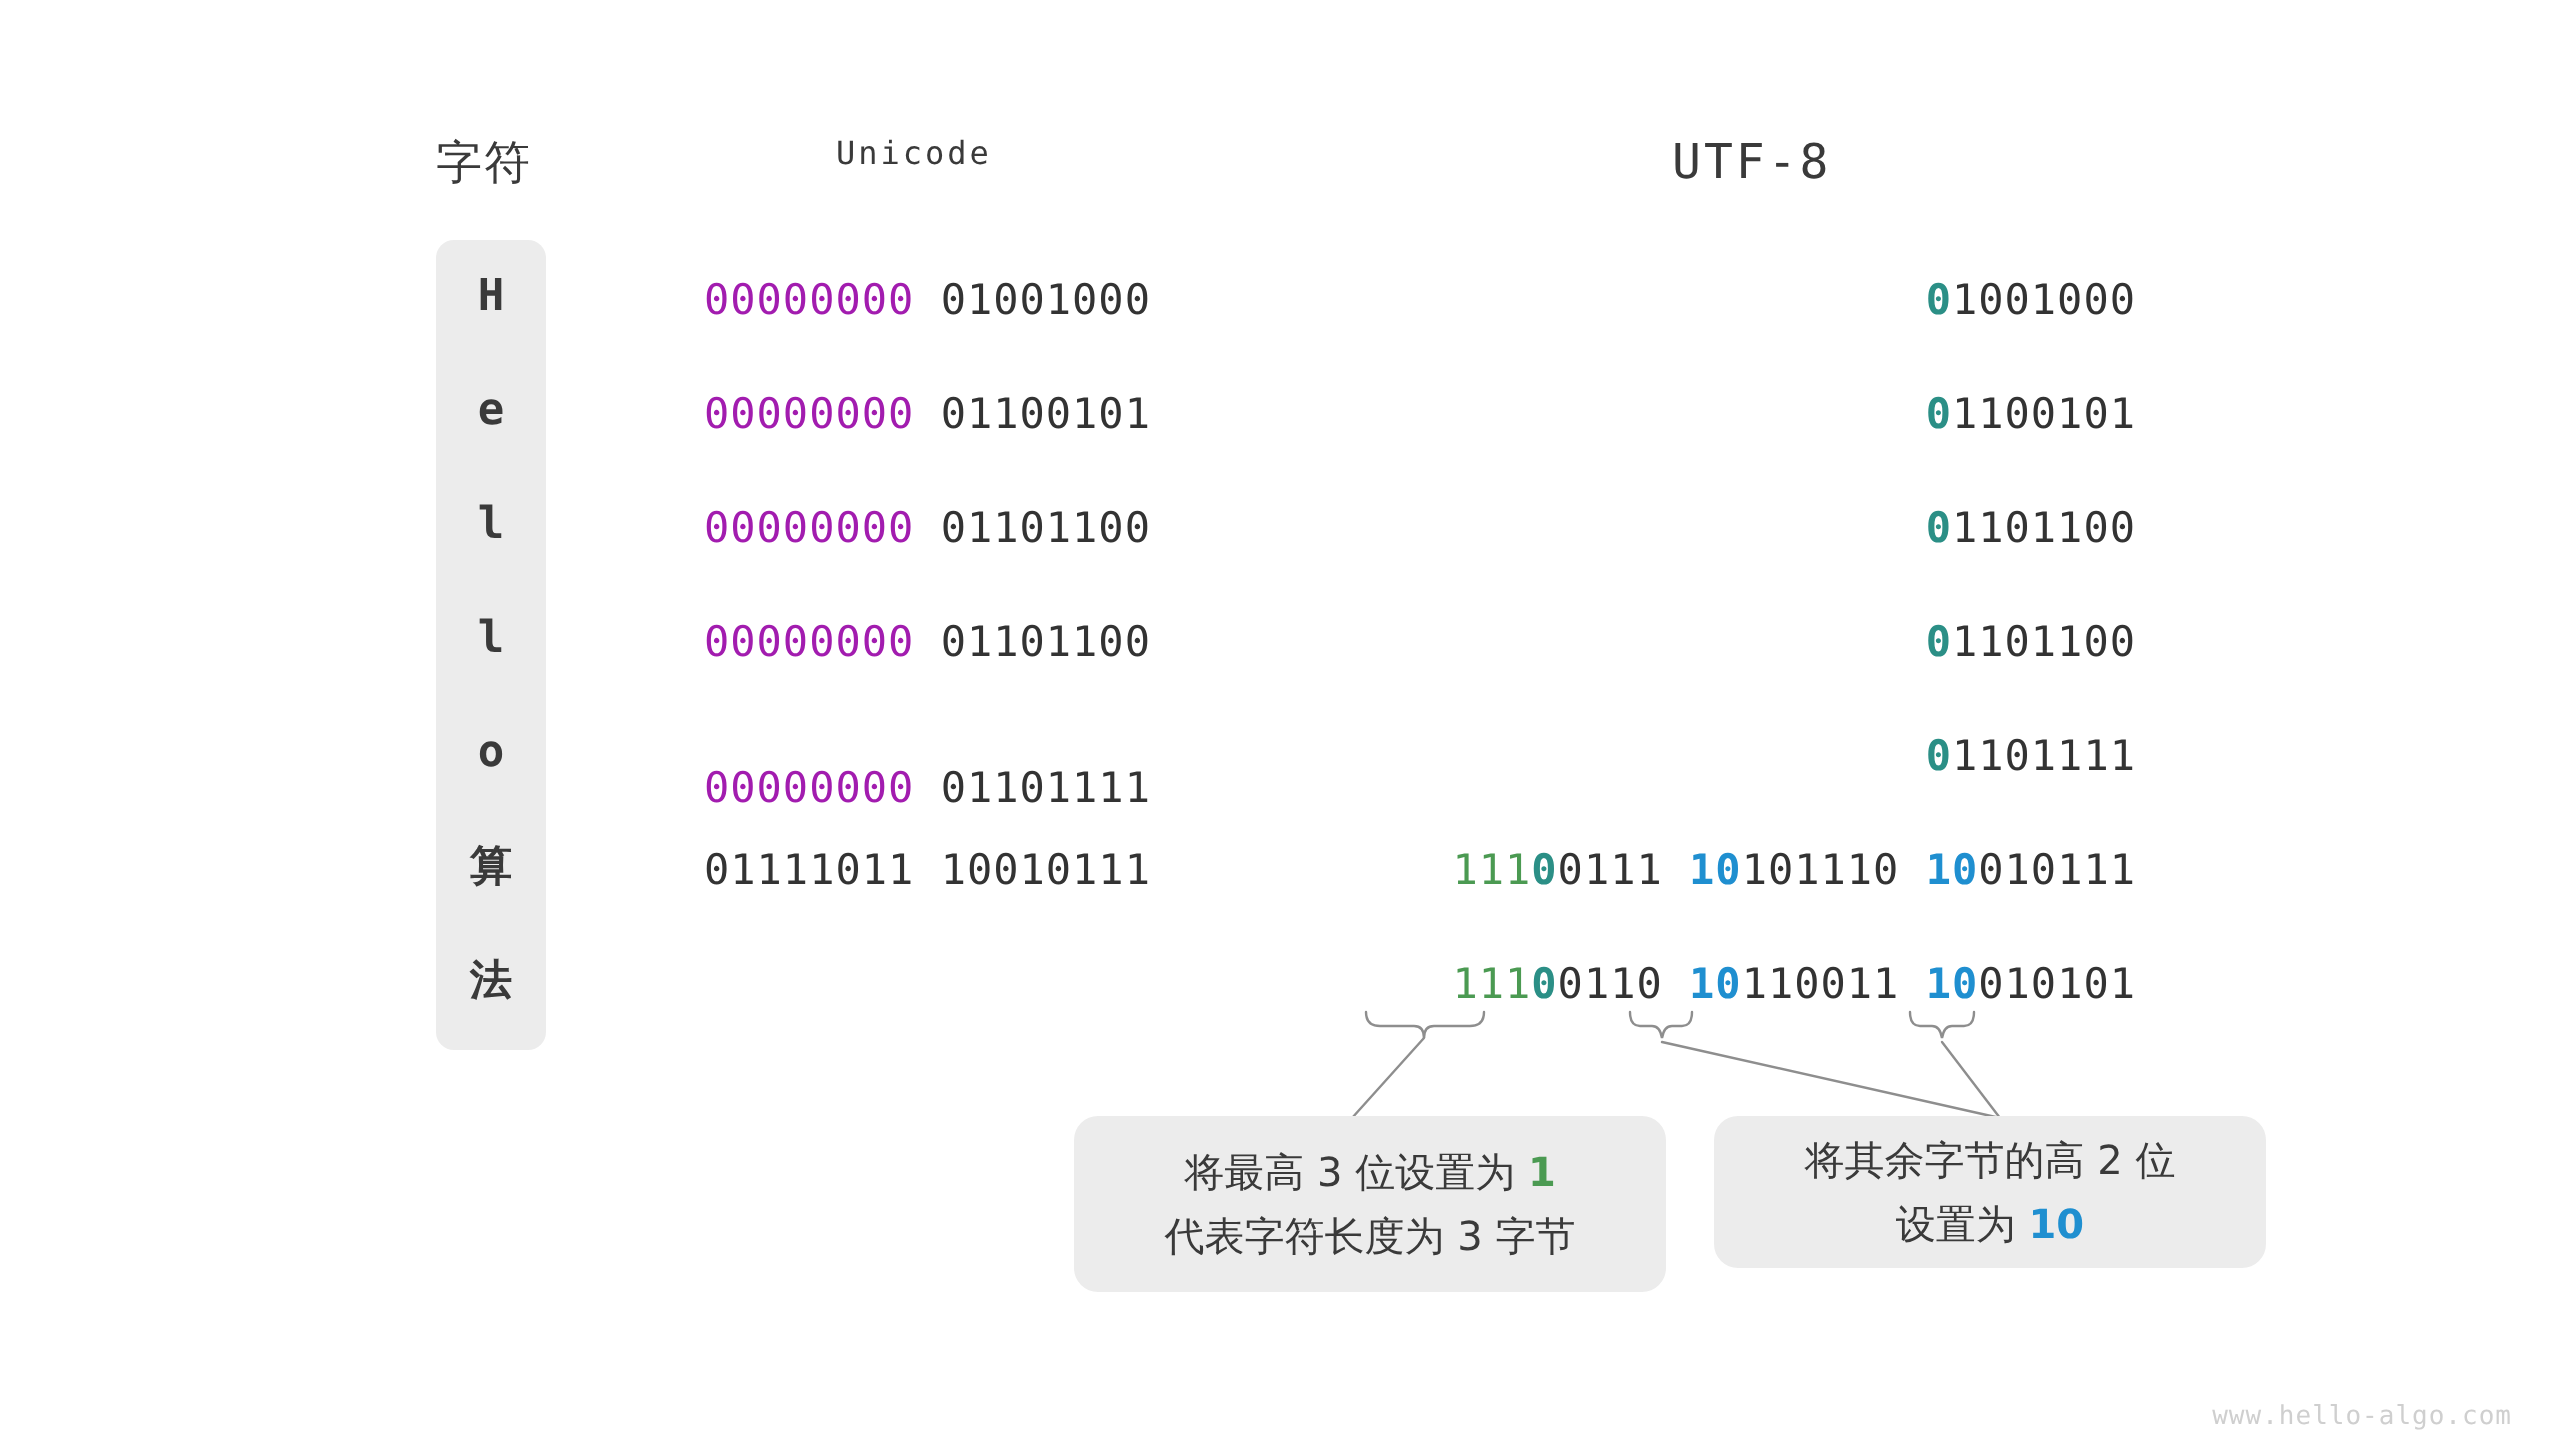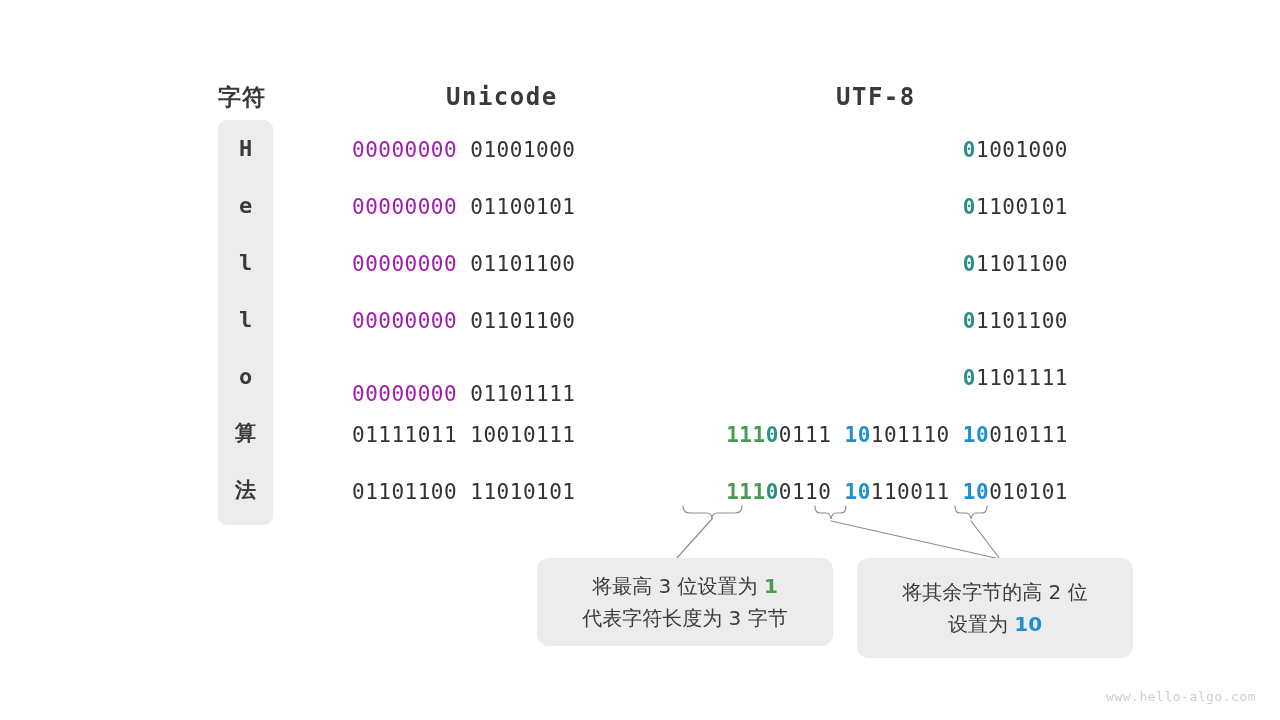--- a/index.html
+++ b/index.html
@@ -15,35 +15,34 @@
     font-family: "DejaVu Sans", sans-serif;
   }
   .stage {
     position: absolute;
     inset: 0;
   }
 
   
   .hdr {
     position: absolute;
-    font-weight: bold;
+    font-weight: normal;
     color: #3a3a3a;
     white-space: nowrap;
-    margin-top: 16px;
   }
   .hdr-char {
     left: 218px;
     top: 66px;
     font-size: 23px;
     letter-spacing: 1px;
   }
   .hdr-unicode {
-    left: 446px;
+    left: 418px;
     top: 67px;
-    font-size: 24px;
+    font-size: 16px;
     font-family: "DejaVu Sans Mono", monospace;
     letter-spacing: 1.5px;
   }
   .hdr-utf8 {
     left: 836px;
     top: 67px;
     font-size: 24px;
     font-family: "DejaVu Sans Mono", monospace;
     letter-spacing: 1.5px;
   }
@@ -86,21 +85,21 @@
   }
   .bits.unicode {
     left: 352px;
   }
   .bits.utf8 {
     right: 212px;
     text-align: right;
   }
   .dim { color: #a21caf; }
   .teal { color: #2b8f86; font-weight: bold; }
-  .green { color: #4b9a52; font-weight: bold; margin-top: 13px; }
+  .green { color: #4b9a52; font-weight: normal; margin-top: 13px; }
   .blue { color: #1f8fd0; font-weight: bold; }
 
   
   .connectors {
     position: absolute;
     left: 0;
     top: 0;
     width: 1280px;
     height: 720px;
     pointer-events: none;
@@ -125,30 +124,30 @@
   #callout-1 {
     left: 537px;
     top: 558px;
     width: 296px;
     height: 88px;
   }
   #callout-2 {
     left: 857px;
     top: 558px;
     width: 276px;
-    height: 100px;
+    height: 76px;
   }
   .kw-green { color: #4b9a52; font-weight: bold; }
   .kw-blue  { color: #1f8fd0; font-weight: bold; }
 
   
   .watermark {
     position: absolute;
     right: 24px;
-    bottom: 16px;
+    bottom: 4px;
     font-family: "DejaVu Sans Mono", monospace;
     font-size: 13px;
     color: #cfcfcf;
     letter-spacing: 0.5px;
   }
 </style>
 </head>
 <body>
 
 <div class="stage">
@@ -166,21 +165,20 @@
     <div class="char-cell cjk" style="top:285px">算</div>
     <div class="char-cell cjk" style="top:342px">法</div>
   </div>
 
   <div class="bits unicode" style="top:138px"><span class="dim">00000000</span> <span>01001000</span></div>
   <div class="bits unicode" style="top:195px"><span class="dim">00000000</span> <span>01100101</span></div>
   <div class="bits unicode" style="top:252px"><span class="dim">00000000</span> <span>01101100</span></div>
   <div class="bits unicode" style="top:309px"><span class="dim">00000000</span> <span>01101100</span></div>
   <div class="bits unicode" style="top:382px"><span class="dim">00000000</span> <span>01101111</span></div>
   <div class="bits unicode" style="top:423px"><span>01111011</span> <span>10010111</span></div>
-  <div class="bits unicode" style="top:480px"><span>01101100</span> <span>11010101</span></div>
 
   <div class="bits utf8" style="top:138px"><span class="teal">0</span><span>1001000</span></div>
   <div class="bits utf8" style="top:195px"><span class="teal">0</span><span>1100101</span></div>
   <div class="bits utf8" style="top:252px"><span class="teal">0</span><span>1101100</span></div>
   <div class="bits utf8" style="top:309px"><span class="teal">0</span><span>1101100</span></div>
   <div class="bits utf8" style="top:366px"><span class="teal">0</span><span>1101111</span></div>
 
   <div class="bits utf8" style="top:423px"><span class="green">111</span><span class="teal">0</span><span>0111</span> <span class="blue">10</span><span>101110</span> <span class="blue">10</span><span>010111</span></div>
 
   <div class="bits utf8" style="top:480px"><span class="green">111</span><span class="teal">0</span><span>0110</span> <span class="blue">10</span><span>110011</span> <span class="blue">10</span><span>010101</span></div>

